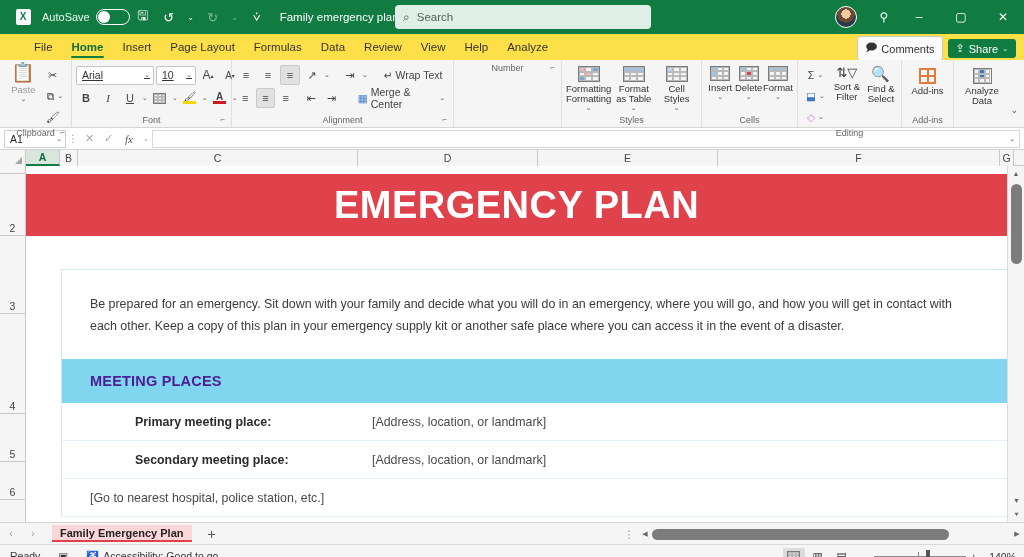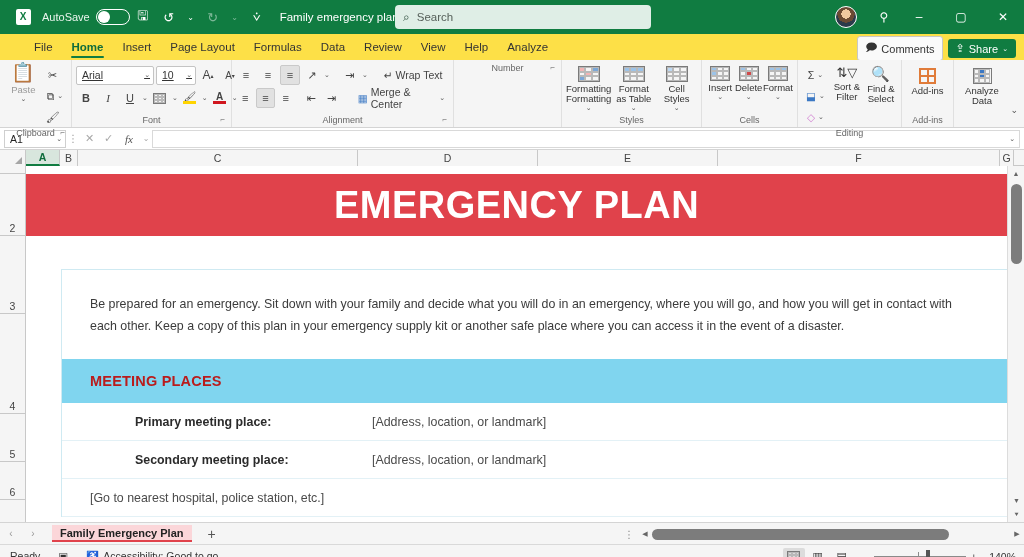--- a/index.html
+++ b/index.html
@@ -238,21 +238,21 @@
     margin: 33px 0 0 35px; width: 949px;
     border: 1px solid #cfeaf2; border-bottom: none;
     background: #ffffff;
   }
   .intro {
     padding: 24px 28px 22px 28px;
     font-size: 12.4px; color: #3b3b3b; line-height: 1.75;
   }
   .section-head {
     background: #80D5EF; padding: 14px 28px;
-    font-size: 14.5px; font-weight: bold; color: #b91c1c;
+    font-size: 14.5px; font-weight: bold; color: #4c1d95;
     letter-spacing: 0.2px;
   }
   .frow {
     display: flex; align-items: center;
     height: 38px; padding: 0 28px;
     border-bottom: 1px solid #e3f1f6;
   }
   .frow .lbl { width: 282px; font-size: 12.4px; font-weight: bold; color: #2b2b2b; padding-left: 45px; }
   .frow .val { font-size: 12.4px; color: #4a4a4a; }
 

